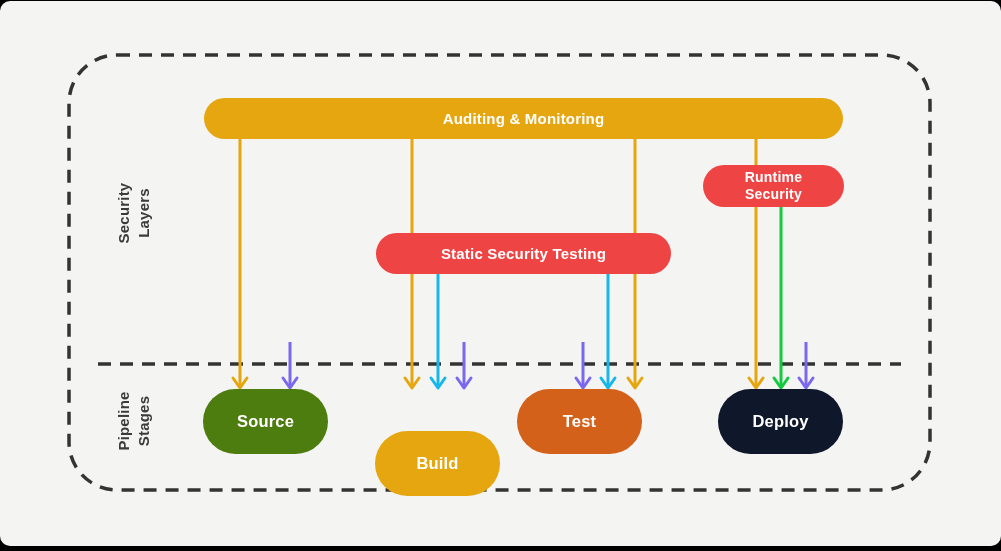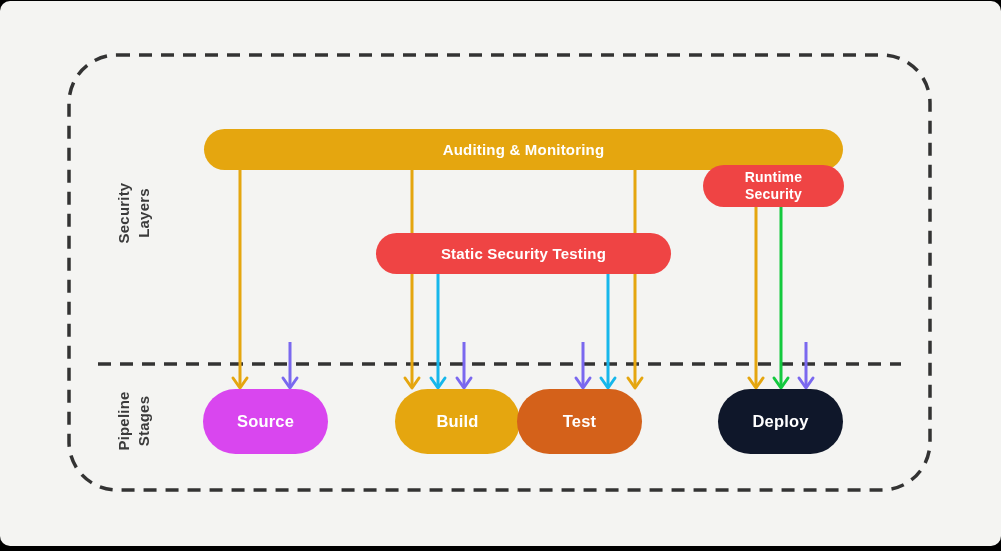--- a/index.html
+++ b/index.html
@@ -9,27 +9,27 @@
   }
   .paper{
     position:absolute;left:0;top:1px;width:1001px;height:545px;
     background:#F4F4F2;border-radius:10px;
   }
   .wires{position:absolute;left:0;top:0;z-index:1;}
   .pill{
     position:absolute;z-index:2;display:flex;align-items:center;justify-content:center;
     color:#fff;font-weight:700;text-align:center;letter-spacing:.2px;
   }
-  .pill-auditing{left:204px;top:98px;width:639px;height:41px;border-radius:21px;font-size:15px;margin-top:31px;}
+  .pill-auditing{left:204px;top:98px;width:639px;height:41px;border-radius:21px;font-size:15px;}
   .pill-runtime {left:703px;top:165px;width:141px;height:42px;border-radius:21px;font-size:14px;line-height:1.22;}
   .pill-runtime span{display:inline-block;max-width:84px;}
   .pill-static  {left:376px;top:233px;width:295px;height:41px;border-radius:21px;font-size:15px;}
   .pill-vuln    {left:204px;top:299px;width:639px;height:43px;border-radius:22px;font-size:15px;}
   .stage-pill   {top:389px;width:125px;height:65px;border-radius:33px;font-size:16.5px;}
-  .pill-source{left:203px;} .pill-build{left:395px;} .pill-test{left:517px;justify-content:center;} .pill-deploy{left:718px;}
+  .pill-source{left:203px;} .pill-build{left:375px;margin-top:42px;} .pill-test{left:517px;justify-content:center;} .pill-deploy{left:718px;}
   .side-label{
     position:absolute;z-index:2;transform:translate(-50%,-50%) rotate(-90deg);
     white-space:pre-line;text-align:center;font-weight:700;font-size:15px;
     color:#3B3B3B;line-height:1.3;letter-spacing:.2px;
   }
   .side-security{left:133px;top:213px;}
   .side-pipeline{left:133px;top:421px;}
 </style>
 </head>
 <body>
@@ -97,21 +97,21 @@
 
   <div class="pill pill-runtime" style="background: #ef4444;">
     <span>Runtime Security</span>
   </div>
 
   <div class="pill pill-static" style="background: #ef4444;">
     <span>Static Security Testing</span>
   </div>
 
 
-  <div class="pill stage-pill pill-source" style="background: #d946ef;">
+  <div class="pill stage-pill pill-source" style="background: #4d7c0f;">
     <span>Source</span>
   </div>
 
   <div class="pill stage-pill pill-build" style="background: rgb(229, 166, 15);">
     <span>Build</span>
   </div>
 
   <div class="pill stage-pill pill-test" style="background: rgb(212, 97, 26);">
     <span>Test</span>
   </div>

